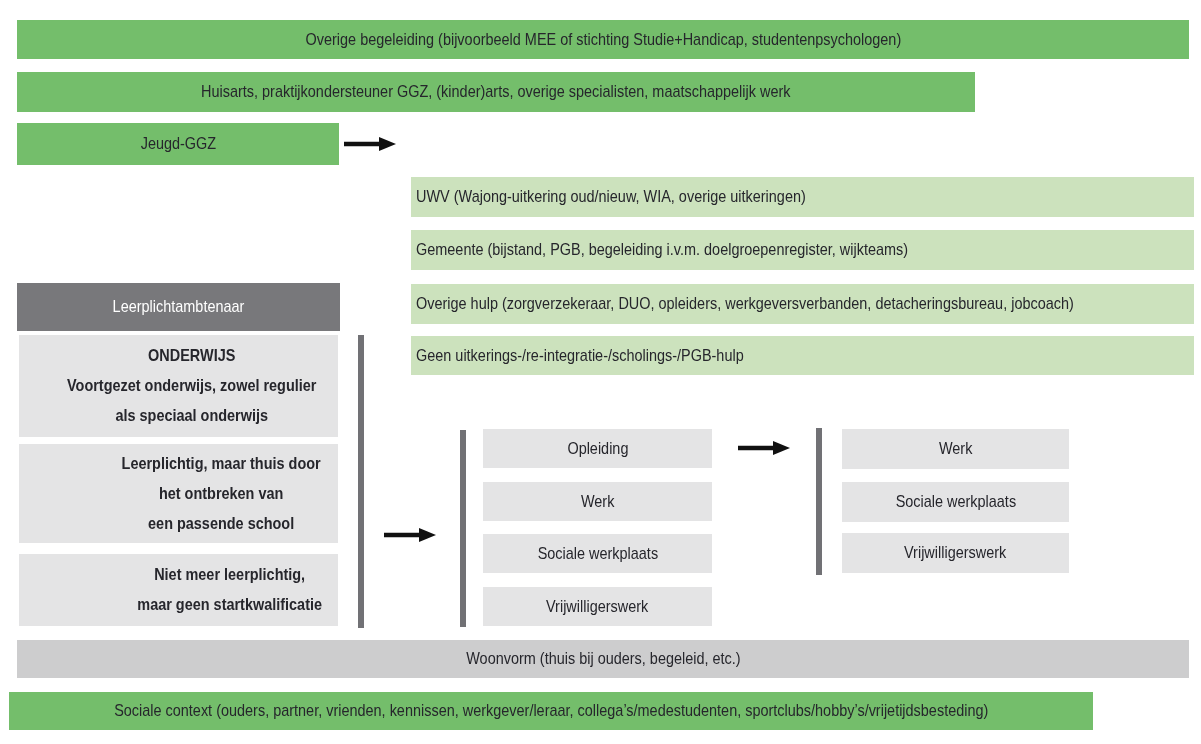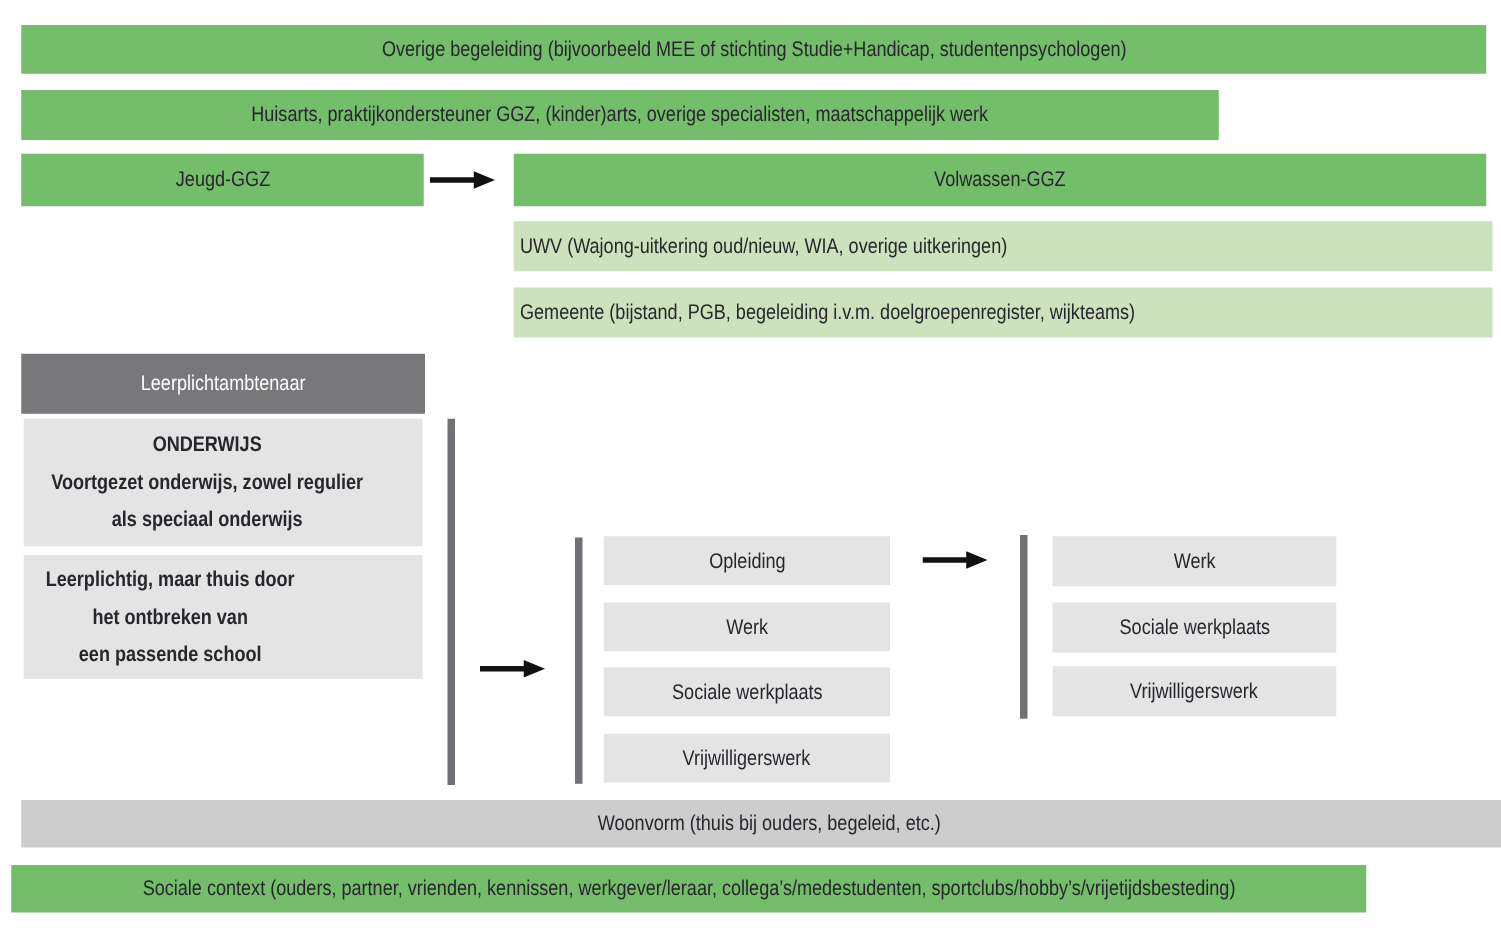--- a/index.html
+++ b/index.html
@@ -34,27 +34,27 @@
     display:inline-block;
     transform:scaleX(0.85);
     transform-origin:50% 50%;
   }
   .bar.left{justify-content:flex-start;padding-left:5px;}
   .bar.left > span{transform-origin:0 50%;}
   .green-bg{background:var(--green);}
   .lightgreen-bg{background:var(--light-green);}
   .darkgray-bg{background:var(--dark-gray);color:#ffffff;}
   .lightgray-bg{background:var(--light-gray);}
-  .mediumgray-bg{background:var(--medium-gray);padding-left:12px;}
+  .mediumgray-bg{background:var(--medium-gray);}
   .multibox{
     position:absolute;
     background:var(--light-gray);
     display:flex;
     align-items:center;
-    justify-content:flex-start;
+    justify-content:flex-end;
     text-align:center;
     font-size:17px;
     font-weight:700;
     color:var(--text);
   }
   .multibox .lines{
     transform:scaleX(0.85);
     transform-origin:50% 50%;
     line-height:30px;
     white-space:nowrap;
@@ -81,33 +81,36 @@
 
   <div class="bar green-bg" style="left:17px;top:123px;width:322px;height:42px">
     <span>Jeugd-GGZ</span>
   </div>
 
   <svg class="arrow" style="left:344px;top:136px" width="52" height="16" viewBox="0 0 52 16">
     <line x1="0" y1="8" x2="36" y2="8" stroke-width="4.4" stroke="#111111"></line>
     <polygon points="35,1 52,8 35,15" fill="#111111"></polygon>
   </svg>
 
-  <div class="bar green-bg" style="left:411px;top:123px;width:778px;height:42px">
-    <span>Volwassen-GGZ</span>
-  </div>
 
   <div class="bar left lightgreen-bg" style="left:411px;top:177px;width:778px;height:40px">
     <span>UWV (Wajong-uitkering oud/nieuw, WIA, overige uitkeringen)</span>
   </div>
 
   <div class="bar left lightgreen-bg" style="left:411px;top:230px;width:778px;height:40px">
     <span>Gemeente (bijstand, PGB, begeleiding i.v.m. doelgroepenregister, wijkteams)</span>
   </div>
 
+  <div class="bar left lightgreen-bg" style="left:411px;top:284px;width:778px;height:40px">
+    <span>Overige hulp (zorgverzekeraar, DUO, opleiders, werkgeversverbanden, detacheringsbureau, jobcoach)</span>
+  </div>
 
+  <div class="bar left lightgreen-bg" style="left:411px;top:336px;width:778px;height:39px">
+    <span>Geen uitkerings-/re-integratie-/scholings-/PGB-hulp</span>
+  </div>
 
   <div class="bar darkgray-bg" style="left:17px;top:283px;width:323px;height:48px">
     <span>Leerplichtambtenaar</span>
   </div>
 
   <div class="multibox" style="left:19px;top:335px;width:319px;height:102px">
     <div class="lines">
       <div>ONDERWIJS</div>
       <div>Voortgezet onderwijs, zowel regulier</div>
       <div>als speciaal onderwijs</div>
@@ -115,20 +118,26 @@
   </div>
 
   <div class="multibox" style="left:19px;top:444px;width:319px;height:99px">
     <div class="lines">
       <div>Leerplichtig, maar thuis door</div>
       <div>het ontbreken van</div>
       <div>een passende school</div>
     </div>
   </div>
 
+  <div class="multibox" style="left:19px;top:554px;width:319px;height:72px">
+    <div class="lines">
+      <div>Niet meer leerplichtig,</div>
+      <div>maar geen startkwalificatie</div>
+    </div>
+  </div>
 
   <div class="vbar" style="left:358px;top:335px;height:293px"></div>
   <div class="vbar" style="left:460px;top:430px;height:197px"></div>
   <div class="vbar" style="left:816px;top:428px;height:147px"></div>
 
   <svg class="arrow" style="left:384px;top:527px" width="52" height="16" viewBox="0 0 52 16">
     <line x1="0" y1="8" x2="36" y2="8" stroke-width="4.4" stroke="#111111"></line>
     <polygon points="35,1 52,8 35,15" fill="#111111"></polygon>
   </svg>
 

